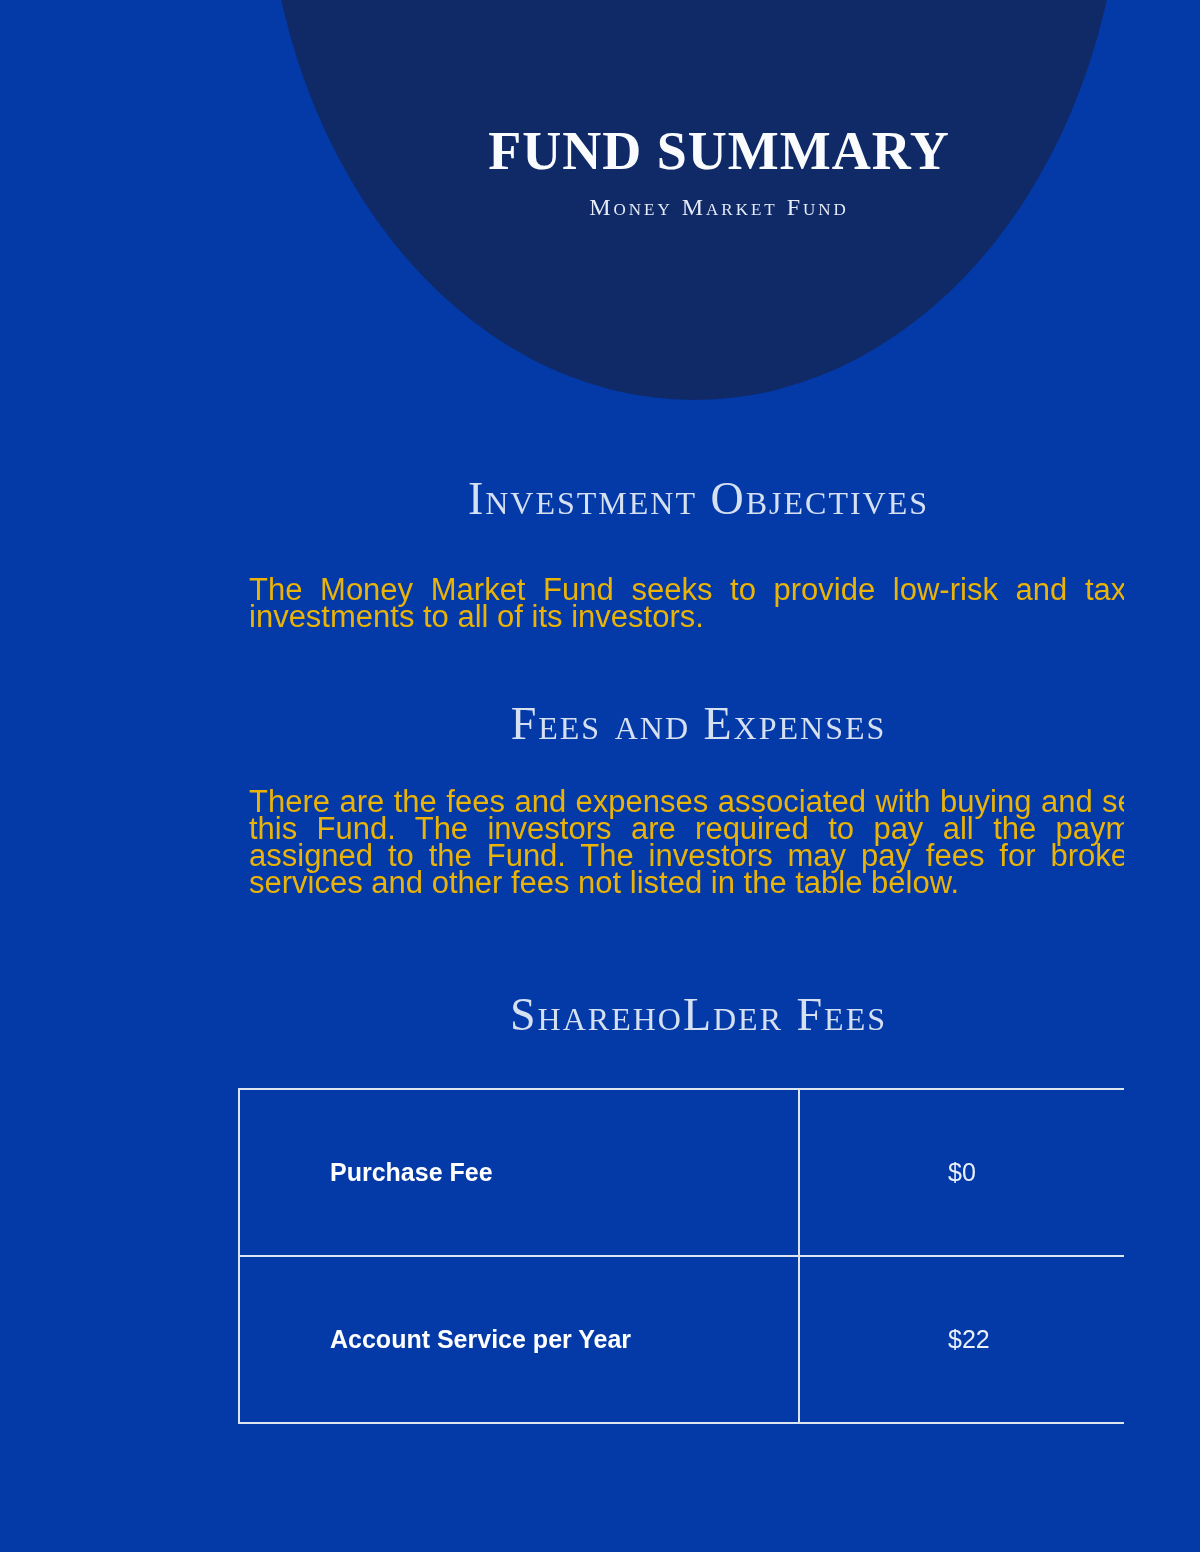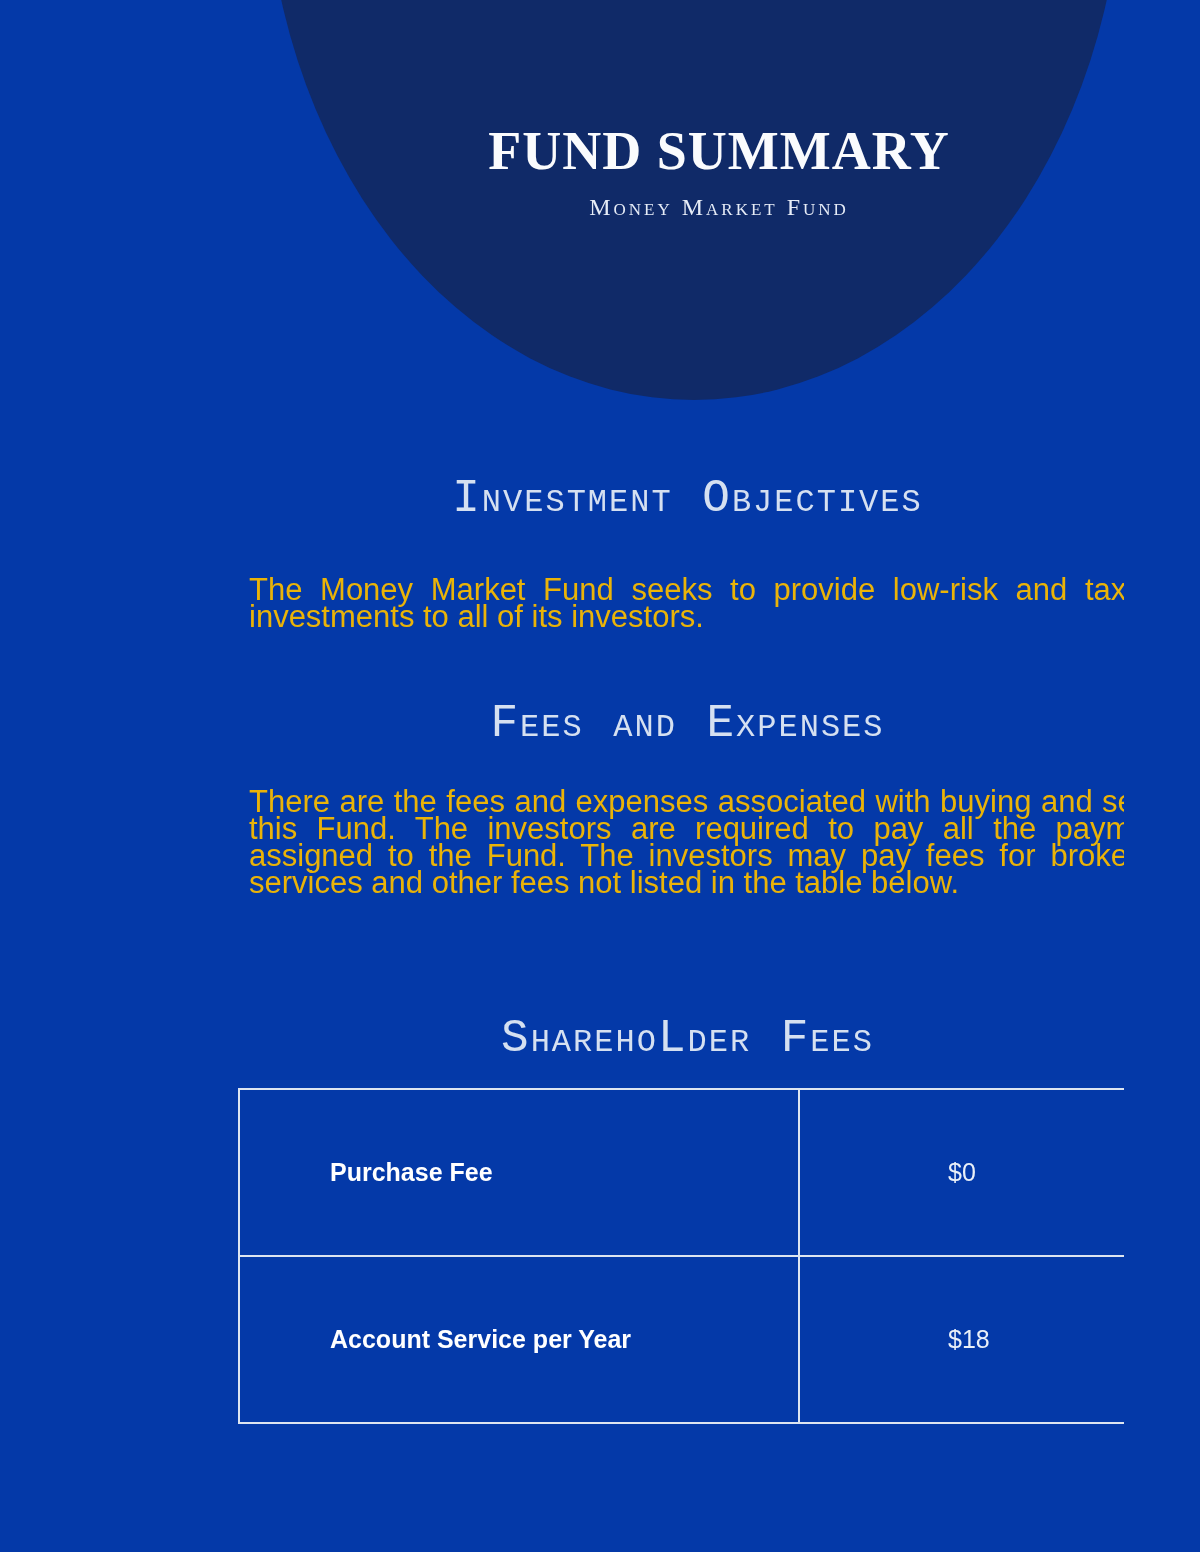--- a/index.html
+++ b/index.html
@@ -47,35 +47,35 @@
     font-family: "Liberation Serif", serif;
     font-variant: small-caps;
     font-weight: normal;
     font-size: 24px;
     line-height: 1.1;
     letter-spacing: 3px;
     color: #e6ecf7;
   }
   .section-heading {
     position: absolute;
-    left: 141px;
+    left: 152px;
     width: 941px;
     text-align: center;
-    font-family: Liberation Mono, monospace;
+    font-family: Liberation Serif, serif;
     font-variant: small-caps;
     font-weight: normal;
     font-size: 46px;
     line-height: 1.1;
     letter-spacing: 2px;
     color: #d5e0f1;
     margin: 0;
   }
   .heading-1 { top: 474px; }
   .heading-2 { top: 699px; }
-  .heading-3 { top: 990px; margin-top: 24px; }
+  .heading-3 { top: 990px; }
   .body-text {
     position: absolute;
     left: 157px;
     width: 941px;
     font-size: 31px;
     line-height: 27px;
     color: #eab308;
     text-align: justify;
     margin: 16px;
   }
@@ -130,18 +130,18 @@
   <h2 class="section-heading heading-3">SharehoLder Fees</h2>
 
   <table class="fees-table">
     <tbody>
       <tr>
         <td class="cell-label">Purchase Fee</td>
         <td class="cell-value">$0</td>
       </tr>
       <tr>
         <td class="cell-label">Account Service per Year</td>
-        <td class="cell-value">$18</td>
+        <td class="cell-value">$22</td>
       </tr>
     </tbody>
   </table>
 
 </div>
 
 </body></html>

